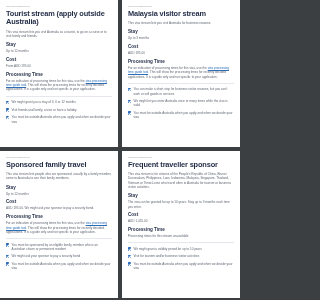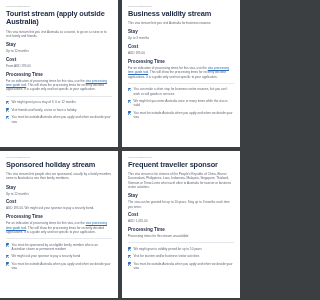--- a/index.html
+++ b/index.html
@@ -131,21 +131,21 @@
         </li>
       <li>
           <span class="chk"></span>
           <span>You must be outside Australia when you apply and when we decide your visa</span>
         </li>
     </ul>
   </div>
 
   <div class="card">
     <div class="meta">immi.homeaffairs.gov.au</div>
-    <div class="title">Business validity stream</div>
+    <div class="title">Malaysia visitor stream</div>
     <div class="intro">This visa stream lets you visit Australia for business reasons.</div>
 
     <div class="sec">
       <div class="sec-h">Stay</div>
       <div class="sec-b">Up to 3 months</div>
     </div>
 
     <div class="sec">
       <div class="sec-h">Cost</div>
       <div class="sec-b">AUD 195.00</div>
@@ -169,21 +169,21 @@
         </li>
       <li>
           <span class="chk"></span>
           <span>You must be outside Australia when you apply and when we decide your visa</span>
         </li>
     </ul>
   </div>
 
   <div class="card">
     <div class="meta">immi.homeaffairs.gov.au</div>
-    <div class="title">Sponsored holiday stream</div>
+    <div class="title">Sponsored family travel</div>
     <div class="intro">This visa stream lets people who are sponsored, usually by a family member, come to Australia to see their family members.</div>
 
     <div class="sec">
       <div class="sec-h">Stay</div>
       <div class="sec-b">Up to 12 months</div>
     </div>
 
     <div class="sec">
       <div class="sec-h">Cost</div>
       <div class="sec-b">AUD 195.00. We might ask your sponsor to pay a security bond.</div>

